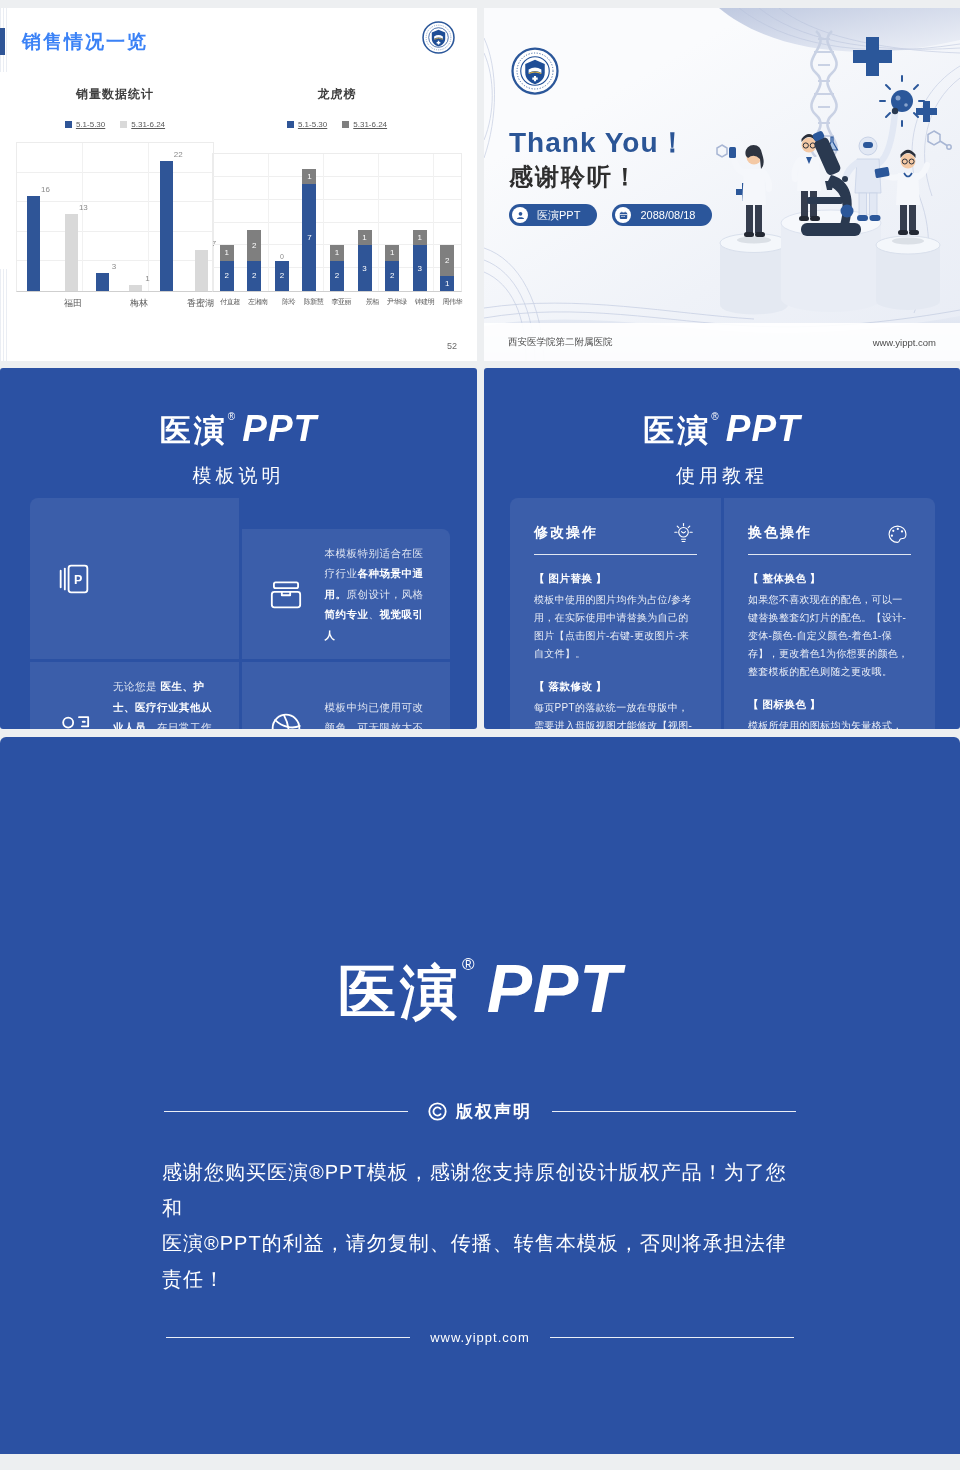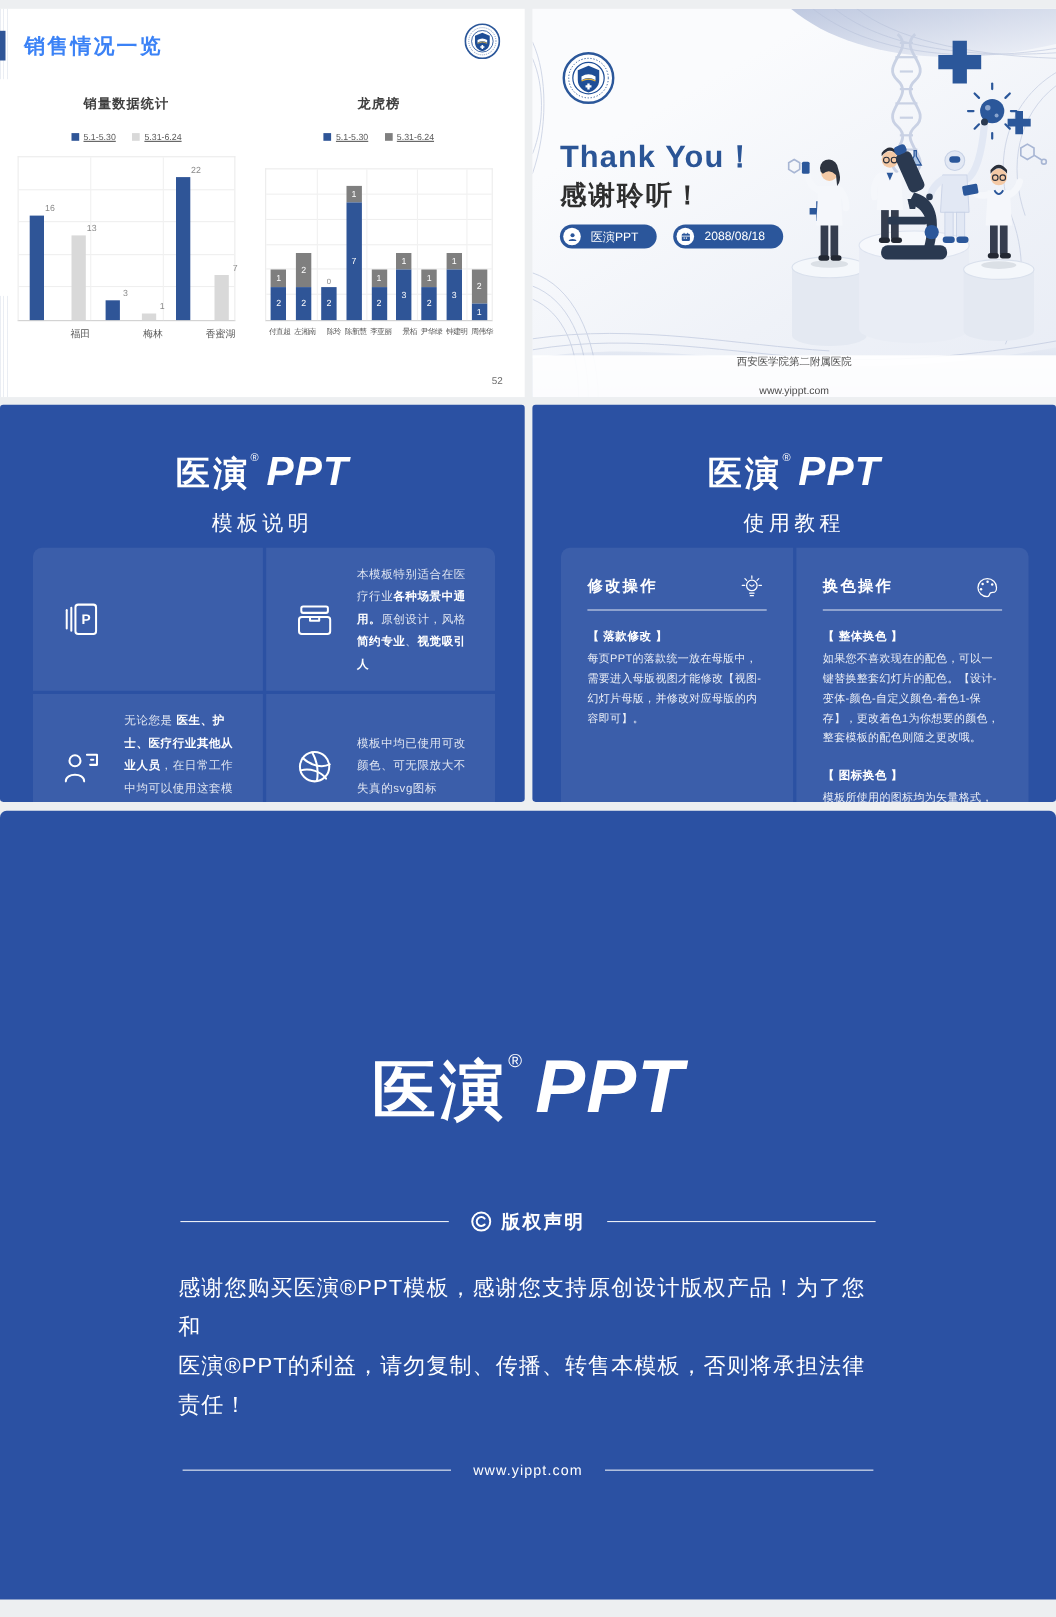--- a/index.html
+++ b/index.html
@@ -11,21 +11,21 @@
   .slide-a{left:0;top:8px;width:477px;height:353px;background:#ffffff;}
   .title-row{position:absolute;left:0;top:20px;display:flex;align-items:center;}
   .title-bar{width:5px;height:27px;background:#2f5597;margin-right:17px;}
   .slide-a h1{margin:0;font-size:19px;font-weight:600;color:#3b82f6;letter-spacing:2px;}
   .emblem-sm{position:absolute;right:22px;top:13px;width:33px;height:33px;}
   .edge-deco{position:absolute;left:0;width:9px;opacity:.55;background:repeating-linear-gradient(90deg,#d9dfea 0 1px,transparent 1px 3px);}
   .edge-deco.t{top:0;height:64px;}
   .edge-deco.b{bottom:0;height:92px;}
   .chart{position:absolute;top:78px;}
   #chart-left{left:16px;width:198px;height:234px;}
-  #chart-right{left:212px;width:207px;height:234px;margin-left:29px;}
+  #chart-right{left:212px;width:250px;height:234px;}
   .chart-title{text-align:center;font-size:12px;font-weight:700;color:#3f3f3f;letter-spacing:1px;}
   .chart-legend{display:flex;justify-content:center;align-items:center;gap:15px;margin-top:17px;font-size:8px;color:#595959;text-decoration:underline;}
   .leg-item{display:flex;align-items:center;gap:4px;}
   .leg-swatch{width:7px;height:7px;display:inline-block;}
   .chart-plot{position:relative;margin-top:13px;height:150px;border:1px solid #ececec;border-bottom-color:#cfcfcf;display:flex;box-sizing:border-box;}
   #chart-right .chart-plot{margin-top:24px;height:139px;}
   .gridline{position:absolute;left:0;right:0;height:1px;background:#efefef;}
   .vline{position:absolute;top:0;bottom:0;width:1px;background:#f1f1f1;}
   .bar-group{flex:1;display:flex;align-items:flex-end;justify-content:center;gap:5px;position:relative;}
   .bar-wrap{display:flex;flex-direction:column;align-items:center;justify-content:flex-end;height:100%;}
@@ -43,35 +43,35 @@
   .slide-b{left:484px;top:8px;width:476px;height:353px;background:linear-gradient(150deg,#fafbfd 25%,#eff2f8 65%,#e8ecf5 100%);}
   .ty-bg{position:absolute;left:0;top:0;width:100%;height:100%;}
   .emblem-lg{position:absolute;left:27px;top:39px;width:48px;height:48px;}
   .ty-en{position:absolute;left:25px;top:116px;font-size:28px;font-weight:800;color:#2b5596;letter-spacing:1px;}
   .ty-cn{position:absolute;left:25px;top:153px;font-size:24px;font-weight:800;color:#2e2e2e;letter-spacing:2px;}
   .badges{position:absolute;left:25px;top:196px;display:flex;gap:15px;}
   .badge{height:22px;border-radius:11px;background:#2b569b;color:#fff;font-size:11px;display:flex;align-items:center;gap:9px;padding:0 17px 0 3px;}
   .badge-ic{width:16px;height:16px;border-radius:50%;background:#fff;display:flex;align-items:center;justify-content:center;flex:0 0 16px;}
   .badge-ic svg{width:11px;height:11px;display:block;}
   .ty-illo{position:absolute;left:222px;top:16px;width:250px;height:307px;}
-  .ty-footer{position:absolute;left:0;right:0;bottom:0;height:38px;background:rgba(255,255,255,.92);display:flex;justify-content:space-between;align-items:center;padding:0 24px;font-size:9.5px;color:#4c4c4c;flex-direction:column;}
+  .ty-footer{position:absolute;left:0;right:0;bottom:0;height:38px;background:rgba(255,255,255,.92);display:flex;justify-content:space-between;align-items:center;padding:0 24px;font-size:9.5px;color:#4c4c4c;}
 
   
   .slide-c{left:0;top:368px;width:477px;height:361px;background:#2b51a3;border-radius:3px;}
   .slide-d{left:484px;top:368px;width:476px;height:361px;background:#2b51a3;border-radius:3px;}
   .yp-logo{color:#fff;white-space:nowrap;}
   .slide .yp-logo{position:absolute;top:40px;left:0;right:0;text-align:center;}
   .yp-logo .cn{font-size:31px;font-weight:800;letter-spacing:3px;}
   .yp-logo .reg{font-size:10px;vertical-align:top;position:relative;top:3px;}
   .yp-logo .en{font-size:37px;font-weight:800;font-style:italic;margin-left:7px;letter-spacing:1px;}
   .slide-sub{position:absolute;top:95px;left:0;right:0;text-align:center;color:#fff;font-size:19px;letter-spacing:4px;}
   .about-grid{position:absolute;left:30px;right:27px;top:130px;bottom:28px;display:grid;grid-template-columns:1fr 1fr;grid-template-rows:1fr 1fr;gap:3px;}
   .feature-cell{background:rgba(255,255,255,.08);display:flex;align-items:center;gap:19px;padding:14px 24px;}
   .feature-cell:nth-child(1){border-top-left-radius:8px;}
-  .feature-cell:nth-child(2){border-top-right-radius:8px;}
+  .feature-cell:nth-child(2){border-top-right-radius:8px;margin-top:31px;}
   .feature-cell:nth-child(3){border-bottom-left-radius:8px;}
   .feature-cell:nth-child(4){border-bottom-right-radius:8px;}
   .feature-cell svg{width:40px;height:40px;flex:0 0 40px;}
   .feature-text{font-size:10.5px;line-height:1.95;color:rgba(255,255,255,.84);letter-spacing:.5px;}
   .feature-text .b{font-weight:700;color:#fff;}
   .tut-card{position:absolute;left:26px;right:25px;top:130px;bottom:28px;display:grid;grid-template-columns:1fr 1fr;gap:3px;}
   .tut-col{background:rgba(255,255,255,.08);padding:26px 24px;}
   .tut-col:nth-child(1){border-radius:8px 0 0 8px;}
   .tut-col:nth-child(2){border-radius:0 8px 8px 0;}
   .tut-header{position:relative;padding-bottom:12px;border-bottom:1px solid rgba(255,255,255,.85);}
@@ -526,20 +526,24 @@
                 <path d="M24 4.5 v4"></path>
                 <path d="M8.5 20 h4"></path>
                 <path d="M35.5 20 h4"></path>
                 <path d="M12.8 9 l2.8 2.8"></path>
                 <path d="M35.2 9 l-2.8 2.8"></path>
                 <path d="M20.5 19 q3.5 4 7 0"></path>
               </g>
             </svg>
           </div>
           <div class="tut-section">
+            <div class="tut-label">【 图片替换 】</div>
+            <div class="tut-body">模板中使用的图片均作为占位/参考用，在实际使用中请替换为自己的图片【点击图片-右键-更改图片-来自文件】。</div>
+          </div>
+          <div class="tut-section">
             <div class="tut-label">【 落款修改 】</div>
             <div class="tut-body">每页PPT的落款统一放在母版中，需要进入母版视图才能修改【视图-幻灯片母版，并修改对应母版的内容即可】。</div>
           </div>
         </div>
         <div class="tut-col">
           <div class="tut-header">
             <div class="tut-heading">换色操作</div>
             <svg viewBox="0 0 48 48">
               <path d="M24 9 a15 14.5 0 1 0 0 29 c4.5 0 2.6-4.4 5.4-6 c3.4-2 9.6 1.6 9.6-8.5 A15 14.5 0 0 0 24 9 z" stroke="#fff" stroke-width="2" fill="none"></path>
               <circle cx="16.5" cy="17.5" r="2" fill="#fff"></circle>

